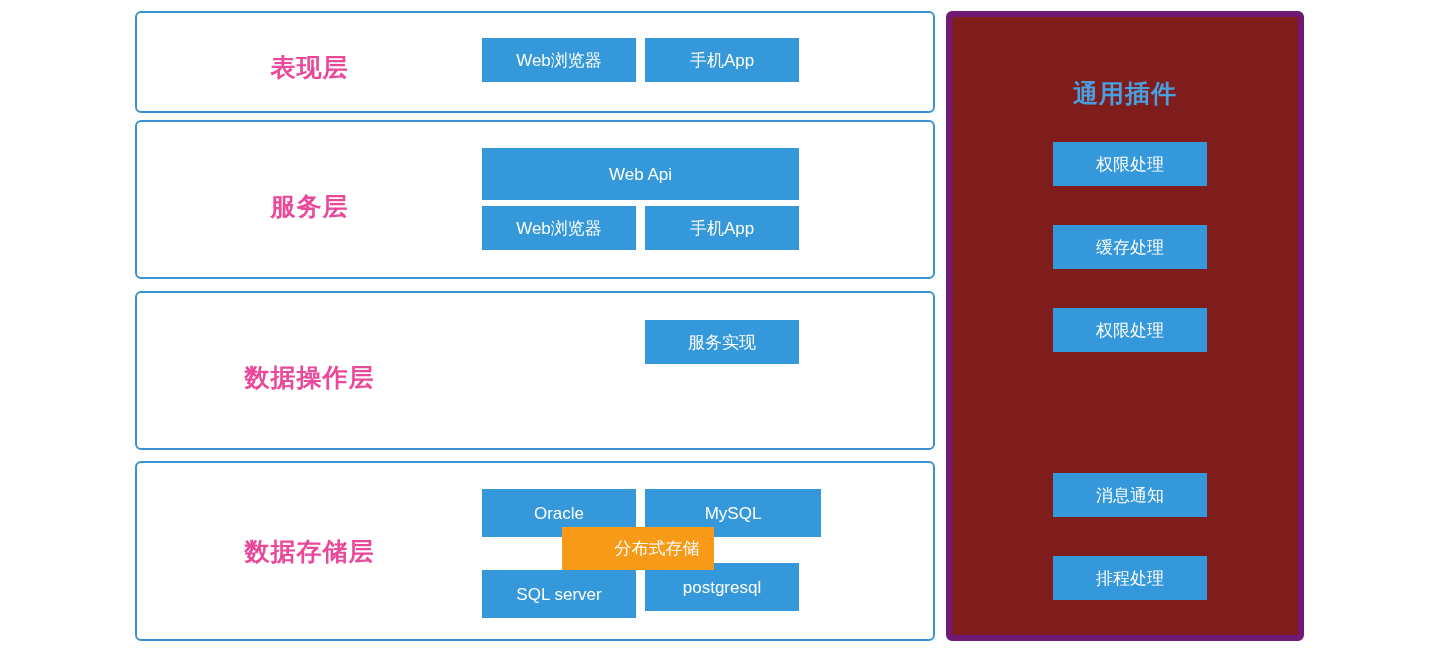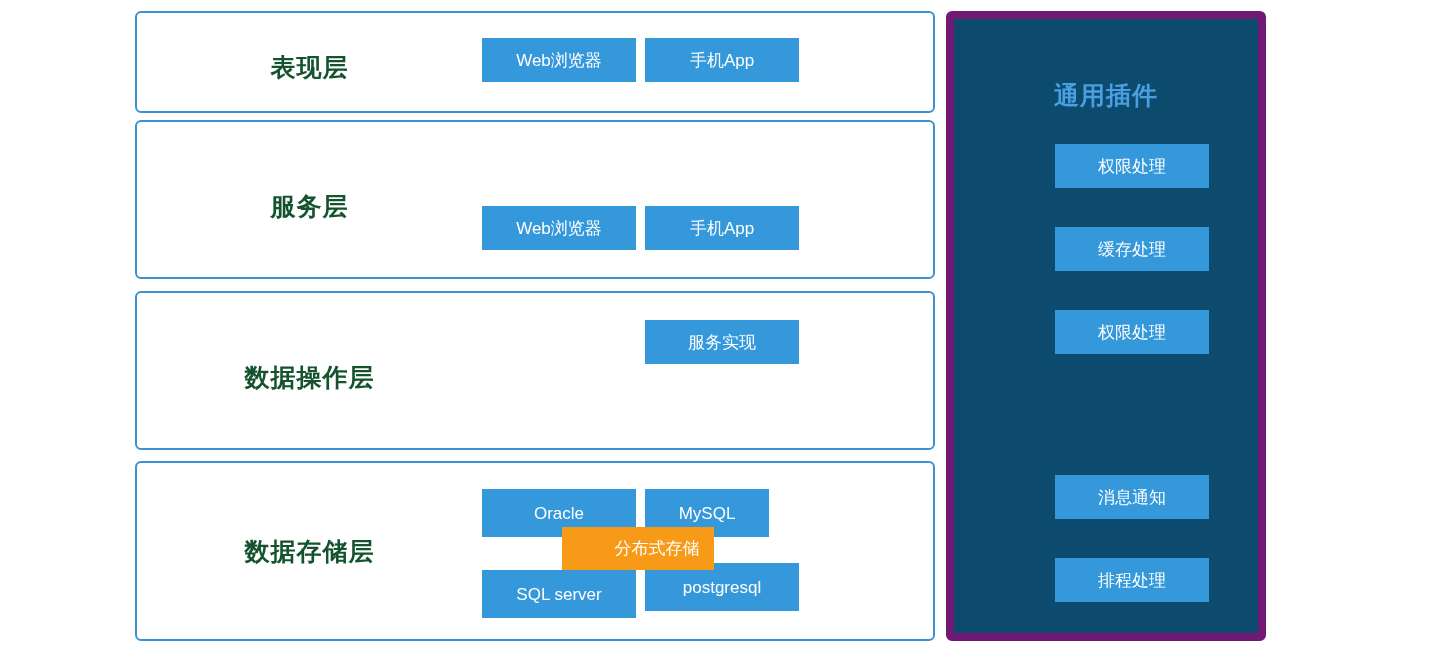--- a/index.html
+++ b/index.html
@@ -24,21 +24,21 @@
     border: 2px solid #3a93d0;
     border-radius: 6px;
     background: #ffffff;
   }
 
   .layer-label {
     position: absolute;
     left: 0;
     width: 345px;
     text-align: center;
-    color: #14532d;
+    color: #ec4899;
     font-weight: bold;
     font-size: 25px;
     letter-spacing: 1px;
     white-space: nowrap;
   }
 
   .box {
     position: absolute;
     background: #3498db;
     color: #ffffff;
@@ -54,25 +54,25 @@
     background: #f79a17;
     z-index: 5;
     padding-left: 38px;
   }
 
   
   .plugin-panel {
     position: absolute;
     left: 946px;
     top: 11px;
-    width: 320px;
+    width: 358px;
     height: 630px;
-    border: 8px solid #701a75;
+    border: 6px solid #701a75;
     border-radius: 6px;
-    background: #0c4a6e;
+    background: #7f1d1d;
   }
 
   .plugin-title {
     position: absolute;
     top: 60px;
     left: 0;
     width: 100%;
     text-align: center;
     color: #4a9fe0;
     font-weight: bold;
@@ -101,33 +101,34 @@
 <div class="canvas">
 
   <div class="layer-panel" style="left:135px; top:11px; width:800px; height:102px;">
     <div class="layer-label" style="top:38px;">表现层</div>
     <div class="box" style="left:345px; top:25px; width:154px; height:44px;">Web浏览器</div>
     <div class="box" style="left:508px; top:25px; width:154px; height:44px;">手机App</div>
   </div>
 
   <div class="layer-panel" style="left:135px; top:120px; width:800px; height:159px;">
     <div class="layer-label" style="top:68px;">服务层</div>
+    <div class="box" style="left:345px; top:26px; width:317px; height:52px;">Web  Api</div>
     <div class="box" style="left:345px; top:84px; width:154px; height:44px;">Web浏览器</div>
     <div class="box" style="left:508px; top:84px; width:154px; height:44px;">手机App</div>
   </div>
 
   <div class="layer-panel" style="left:135px; top:291px; width:800px; height:159px;">
     <div class="layer-label" style="top:68px;">数据操作层</div>
     <div class="box" style="left:508px; top:27px; width:154px; height:44px;">服务实现</div>
   </div>
 
   <div class="layer-panel" style="left:135px; top:461px; width:800px; height:180px;">
     <div class="layer-label" style="top:72px;">数据存储层</div>
     <div class="box" style="left:345px; top:26px; width:154px; height:48px;">Oracle</div>
-    <div class="box" style="left:508px; top:26px; width:124px; height:48px;">MySQL</div>
+    <div class="box" style="left:508px; top:26px; width:176px; height:48px;">MySQL</div>
     <div class="box" style="left:345px; top:107px; width:154px; height:48px;">SQL server</div>
     <div class="box" style="left:508px; top:100px; width:154px; height:48px;">postgresql</div>
     <div class="box orange" style="left:425px; top:64px; width:152px; height:43px;">分布式存储</div>
   </div>
 
   <div class="plugin-panel">
     <div class="plugin-title">通用插件</div>
 
     <div class="plugin-box" style="top:125px;">权限处理</div>
     <div class="plugin-box" style="top:208px;">缓存处理</div>

